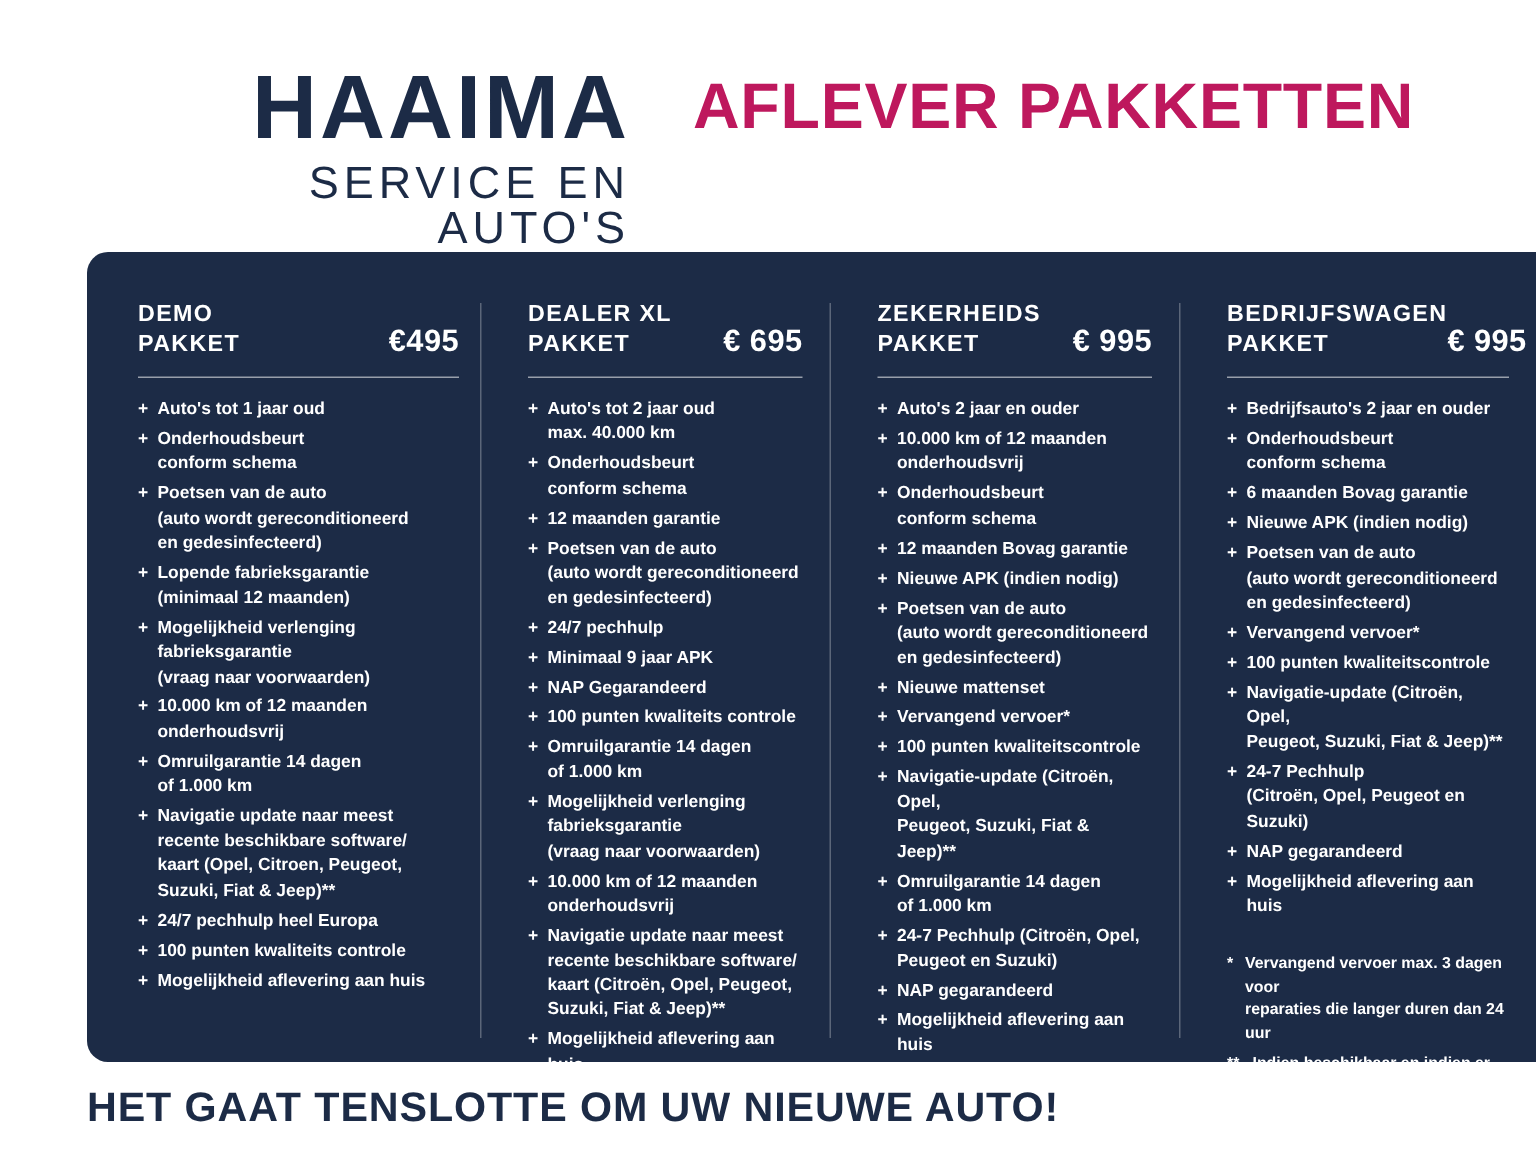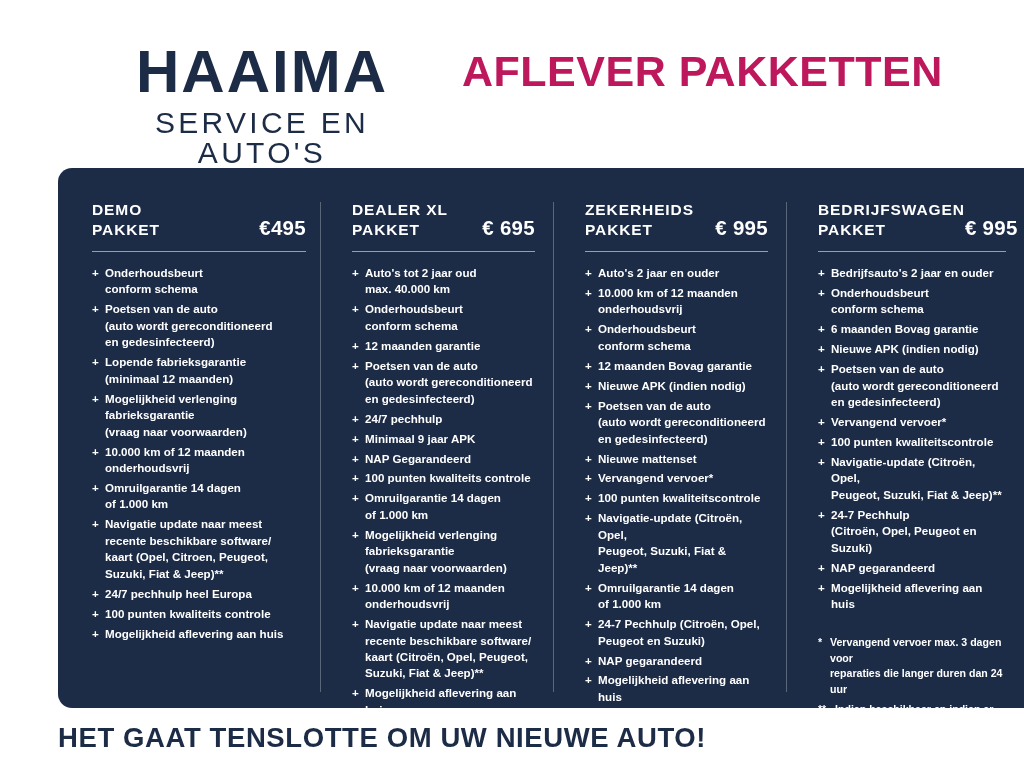--- a/index.html
+++ b/index.html
@@ -17,23 +17,23 @@
   }
 
   
   .header {
     position: absolute;
     left: 0; top: 0;
     width: 1024px; height: 168px;
   }
   .brand {
     position: absolute;
-    left: 92px; top: 42px;
+    left: 80px; top: 42px;
     width: 340px;
-    text-align: center;
+    text-align: right;
   }
   .brand-name {
     font-size: 60px;
     font-weight: bold;
     letter-spacing: 2px;
     color: #1c2b46;
     line-height: 1;
     font-family: "Liberation Sans", sans-serif;
   }
   .brand-sub {
@@ -180,20 +180,21 @@
   <div class="panel">
     <div class="cols">
 
       <div class="col col-1">
         <div class="card-head">
           <div class="card-title">DEMO
 PAKKET</div>
           <div class="card-price">€495</div>
         </div>
         <ul class="features">
+            <li>Auto's tot 1 jaar oud</li>
             <li>Onderhoudsbeurt
 conform schema</li>
             <li>Poetsen van de auto
 (auto wordt gereconditioneerd
 en gedesinfecteerd)</li>
             <li>Lopende fabrieksgarantie
 (minimaal 12 maanden)</li>
             <li>Mogelijkheid verlenging
 fabrieksgarantie
 (vraag naar voorwaarden)</li>

